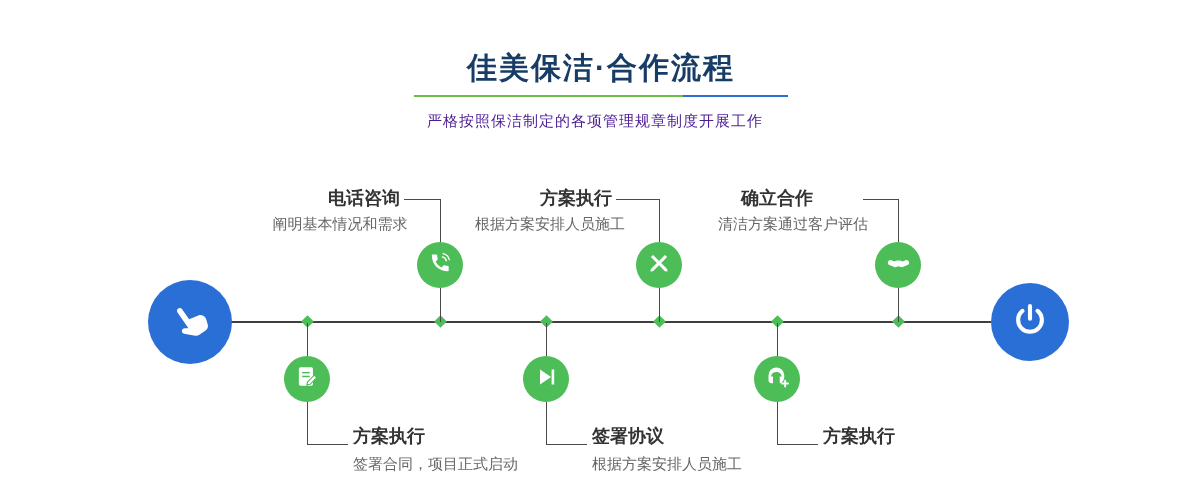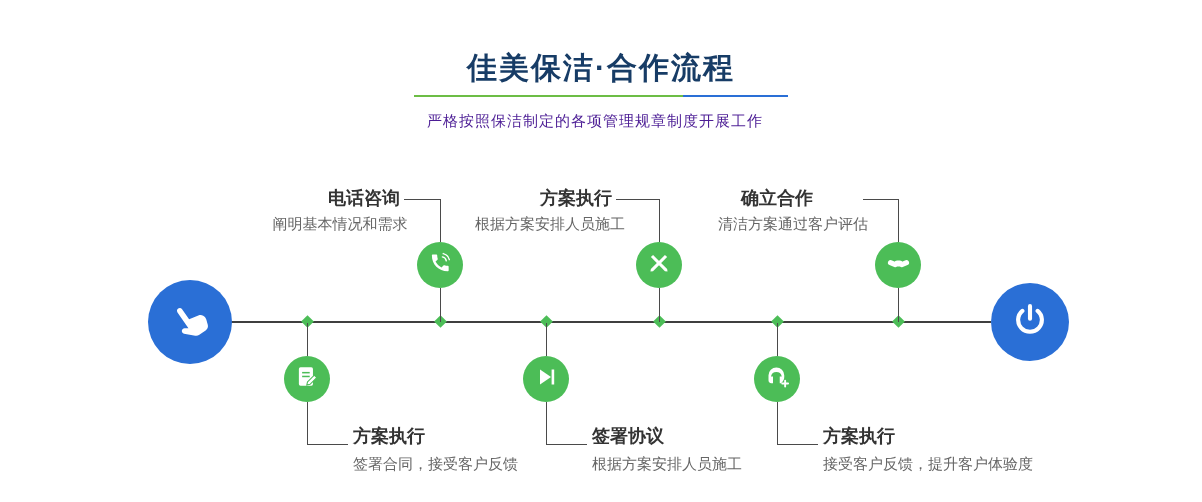--- a/index.html
+++ b/index.html
@@ -138,21 +138,21 @@
         <rect x="4.5" y="3" width="13" height="17" rx="1.5" fill="#fff"></rect>
         <g stroke="#4cbd57" stroke-width="1.4">
           <line x1="7.5" y1="8" x2="14.5" y2="8"></line>
           <line x1="7.5" y1="11.5" x2="14.5" y2="11.5"></line>
         </g>
         <path d="M12.5 16.5l6.2-6.2 2.3 2.3-6.2 6.2-3 .7z" fill="#fff" stroke="#4cbd57" stroke-width="1"></path>
       </svg>
     </span>
   </div>
   <div class="step-title" style="left:353px;top:427px">方案执行</div>
-  <div class="step-desc" style="left:353px;top:456px">签署合同，接受客户反馈</div>
+  <div class="step-desc" style="left:353px;top:456px">签署合同，项目正式启动</div>
 
   <div class="vline" style="left:546px;top:323px;height:33px"></div>
   <div class="vline" style="left:546px;top:402px;height:42px"></div>
   <div class="hline" style="left:546px;top:444px;width:41px"></div>
   <div class="node-circle b1-c">
     <span>
       <svg viewBox="0 0 24 24" width="24" height="24" fill="#fff">
         <path d="M6 4.5l11 7.5-11 7.5z"></path>
         <rect x="17.6" y="4.5" width="2.6" height="15"></rect>
       </svg>
@@ -166,15 +166,14 @@
   <div class="hline" style="left:777px;top:444px;width:41px"></div>
   <div class="node-circle b2-c">
     <span>
       <svg viewBox="0 0 24 24" width="27" height="27">
         <path fill="#fff" d="M11 3a7 7 0 0 0-7 7v4.5A2.5 2.5 0 0 0 6.5 17H8v-6H6.2a4.9 4.9 0 0 1 9.6 0H14v6h1.2a7.1 7.1 0 0 0 2.8-5.7V10a7 7 0 0 0-7-7z"></path>
         <path d="M18.8 14.8v5.2M16.2 17.4h5.2" stroke="#fff" stroke-width="1.7" stroke-linecap="round"></path>
       </svg>
     </span>
   </div>
   <div class="step-title" style="left:823px;top:427px">方案执行</div>
-  <div class="step-desc" style="left:823px;top:456px">接受客户反馈，提升客户体验度</div>
 
 </div>
 
 </body></html>

